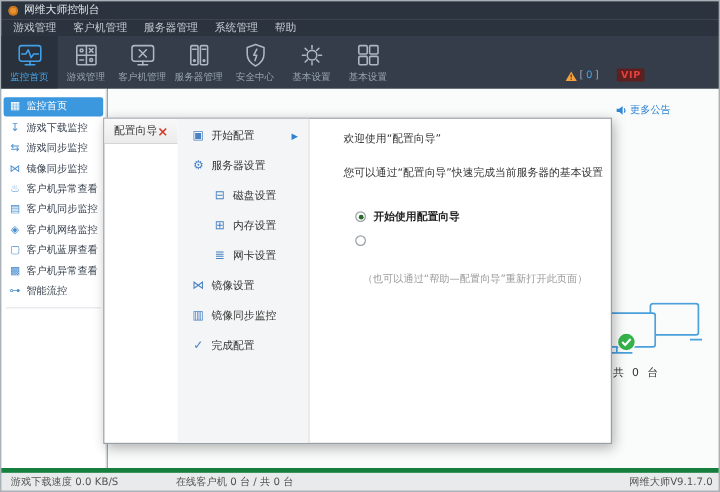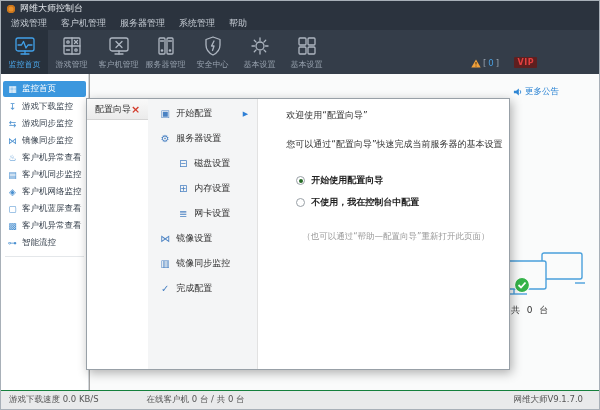--- a/index.html
+++ b/index.html
@@ -39,24 +39,24 @@
   .sb-item.active .glyph{color:#fff;}
   .sb-divider{margin:5px 4px 0 4px;border-top:1px solid #e4e7ea;}
   
   .main{position:absolute;left:89px;top:73px;right:0;bottom:19px;background:#fafbfb;}
   .announcement{position:absolute;top:12px;right:40px;display:flex;align-items:center;gap:3px;
     color:#2f86d4;font-size:8.5px;cursor:pointer;}
   .client-graphic{position:absolute;right:6px;top:178px;width:92px;}
   .client-caption{font-size:9px;color:#333;margin-top:2px;letter-spacing:2px;}
   
   .statusbar{position:absolute;left:0;right:0;bottom:0;height:19px;background:#e9eaeb;
-    border-top:1px solid #15803d;display:flex;align-items:center;font-size:8.5px;color:#555;box-sizing:border-box;}
+    border-top:4px solid #15803d;display:flex;align-items:center;font-size:8.5px;color:#555;box-sizing:border-box;}
   .sb-speed{margin-left:8px;}
   .sb-online{margin-left:48px;}
-  .sb-version{margin-left:auto;margin-right:16px;}
+  .sb-version{margin-left:auto;margin-right:5px;}
   
   .dialog{position:absolute;left:85px;top:97px;width:424px;height:272px;background:#fff;
     border:1px solid #98a0a7;box-shadow:2px 3px 10px rgba(0,0,0,.3);z-index:10;
     display:flex;flex-direction:row;box-sizing:border-box;}
   .dlg-title{height:20px;flex:none;background:linear-gradient(#f9f9f9,#ebebeb);
     border-bottom:1px solid #d5d5d5;display:flex;align-items:center;padding:0 8px;
     font-size:9px;color:#333;}
   .dlg-close{margin-left:auto;color:#d33a2a;font-weight:bold;font-size:11px;line-height:1;cursor:pointer;}
   .dlg-body{flex:1;display:flex;min-height:0;}
   .dlg-steps{width:110px;flex:none;background:#f4f5f6;border-right:1px solid #e2e2e2;padding-top:2px;box-sizing:border-box;}
@@ -316,20 +316,19 @@
         </div>
       <div class="dlg-content">
         <div class="welcome">欢迎使用“配置向导”</div>
         <div class="desc">您可以通过“配置向导”快速完成当前服务器的基本设置</div>
         <div class="radio-row checked">
           <span class="radio"></span>
           <span>开始使用配置向导</span>
         </div>
         <div class="radio-row">
           <span class="radio"></span>
-          <span>不使用，我在控制台中配置</span>
         </div>
         <div class="hint">（也可以通过“帮助—配置向导”重新打开此页面）</div>
       </div>
     </div>
   </div>
 
 </div>
 
 </body></html>

